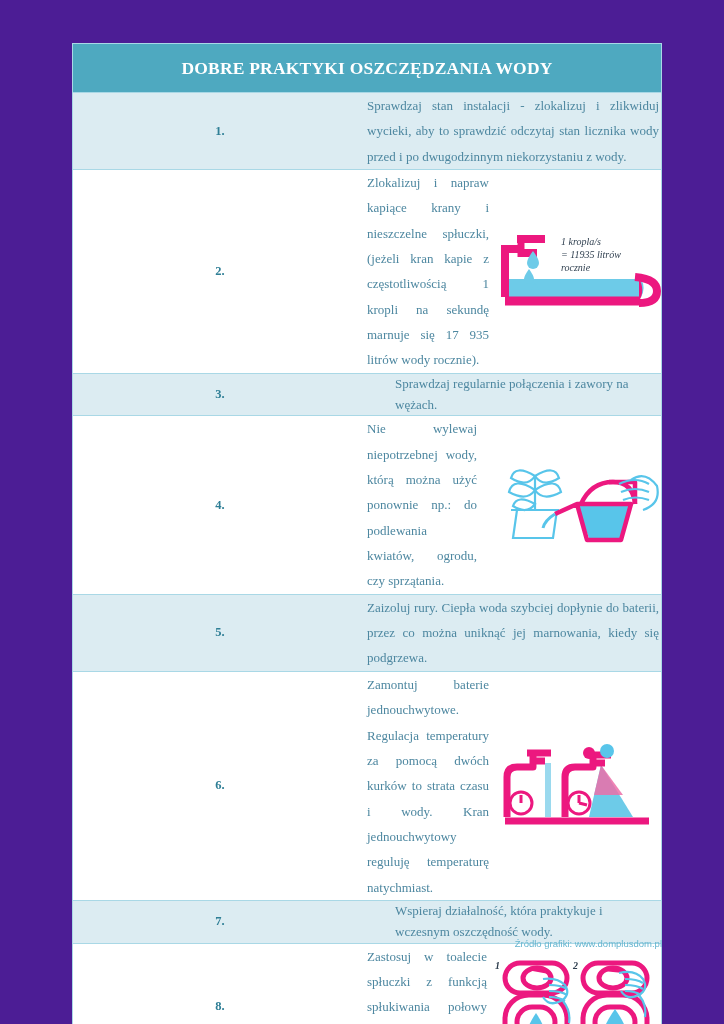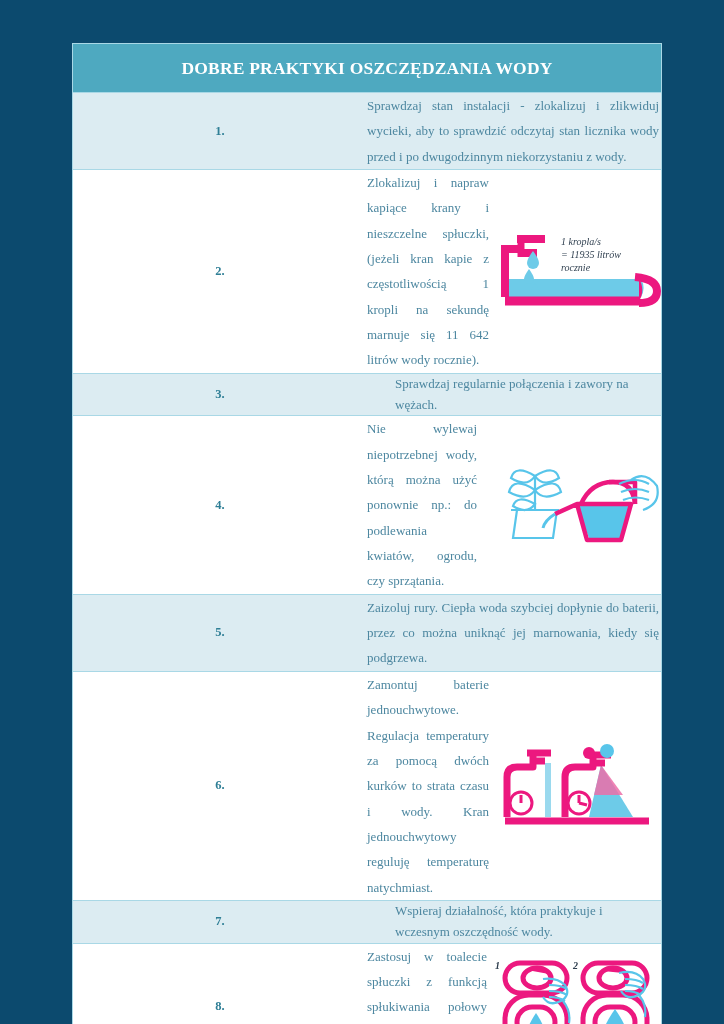--- a/index.html
+++ b/index.html
@@ -12,21 +12,21 @@
     height: 1024px;
     font-family: "Liberation Serif", serif;
     position: relative;
     overflow: hidden;
   }
   .page {
     position: absolute;
     left: 0; top: 0;
     width: 724px;
     height: 1024px;
-    background: #0c4a6e;
+    background: #4c1d95;
   }
   .table-wrap {
     position: absolute;
     left: 72px;
     top: 43px;
     width: 590px;
   }
   table.tips {
     width: 590px;
     border-collapse: collapse;
@@ -135,21 +135,21 @@
             <div class="cell-flex">
               <div class="tip-text full">Sprawdzaj stan instalacji - zlokalizuj i zlikwiduj wycieki, aby to sprawdzić odczytaj stan licznika wody przed i po dwugodzinnym niekorzystaniu z wody.</div>
             </div>
           </td>
         </tr>
 
         <tr class="row-plain">
           <td class="num-cell">2.</td>
           <td class="body-cell" style="height:92px;">
             <div class="cell-flex">
-              <div class="tip-text" style="max-width:370px;">Zlokalizuj i napraw kapiące krany i nieszczelne spłuczki, (jeżeli kran kapie z częstotliwością 1 kropli na sekundę marnuje się 11 642 litrów wody rocznie).</div>
+              <div class="tip-text" style="max-width:370px;">Zlokalizuj i napraw kapiące krany i nieszczelne spłuczki, (jeżeli kran kapie z częstotliwością 1 kropli na sekundę marnuje się 17 935 litrów wody rocznie).</div>
               <div class="art">
                 <svg width="168" height="88" viewBox="0 0 168 88">
                   <rect x="10" y="52" width="128" height="18" fill="#6dcbe8"></rect>
                   <path d="M148 52 a18 18 0 0 1 0 18 l-10 0 0 -18 z" fill="#6dcbe8"></path>
                   <path d="M12 70 L12 22 L30 22" stroke="#ec187f" stroke-width="8" fill="none"></path>
                   <path d="M12 74 L146 74" stroke="#ec187f" stroke-width="9" fill="none"></path>
                   <path d="M28 8 L28 30" stroke="#ec187f" stroke-width="7" fill="none"></path>
                   <path d="M24 8 L52 8 L52 16 L24 16 z" fill="#ec187f"></path>
                   <path d="M28 22 L44 22 L44 30 L28 30 z" fill="#ec187f"></path>
                   <path d="M146 52 a20 20 0 0 1 0 22 l0 -22 z" fill="#ec187f"></path>
@@ -310,14 +310,15 @@
             <div class="cell-flex">
               <div class="tip-text full">Jeśli to konieczne podlewaj trawniki i kwiaty  wczesnym rankiem lub późnym wieczorem, kiedy temperatura i prędkość wiatru są najniższe. Redukuje to straty wody na  parowanie.</div>
             </div>
           </td>
         </tr>
 
       </tbody>
     </table>
   </div>
 
+  <div class="footer-note">Źródło grafiki: www.domplusdom.pl</div>
 
 </div>
 
 </body></html>

